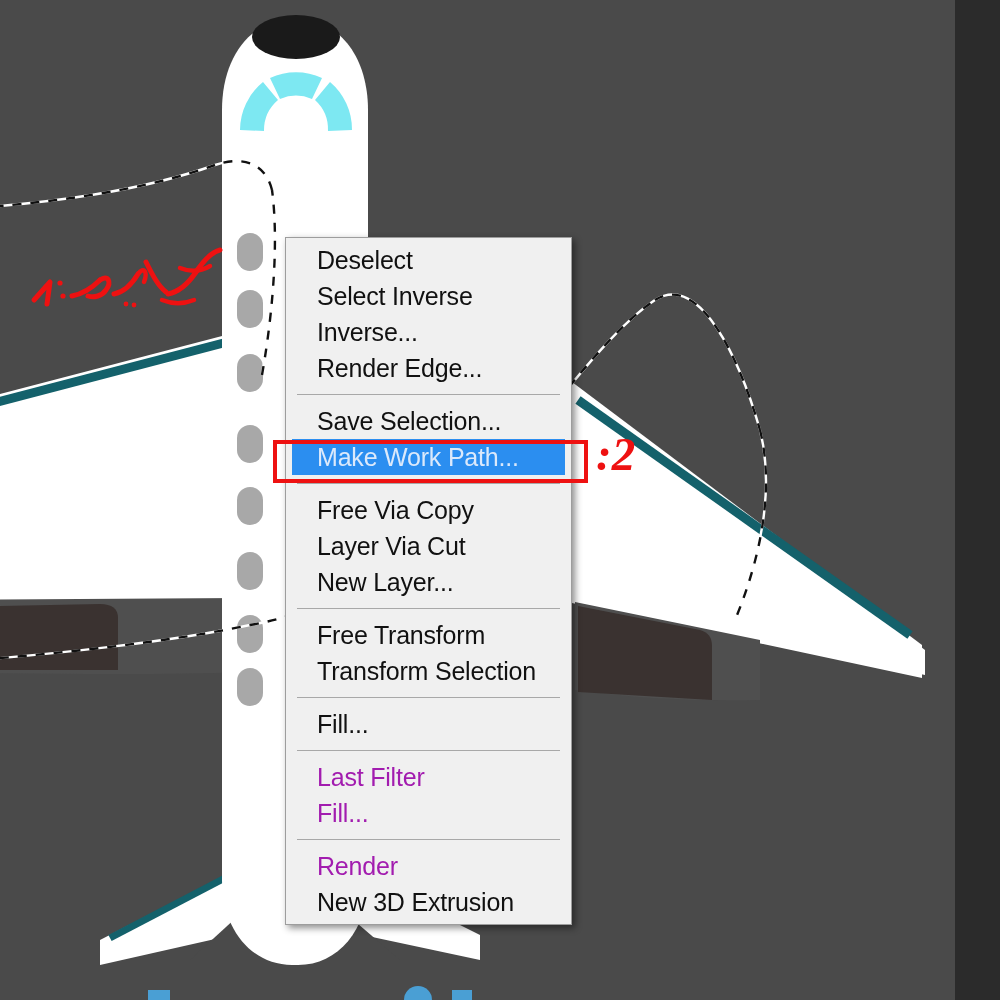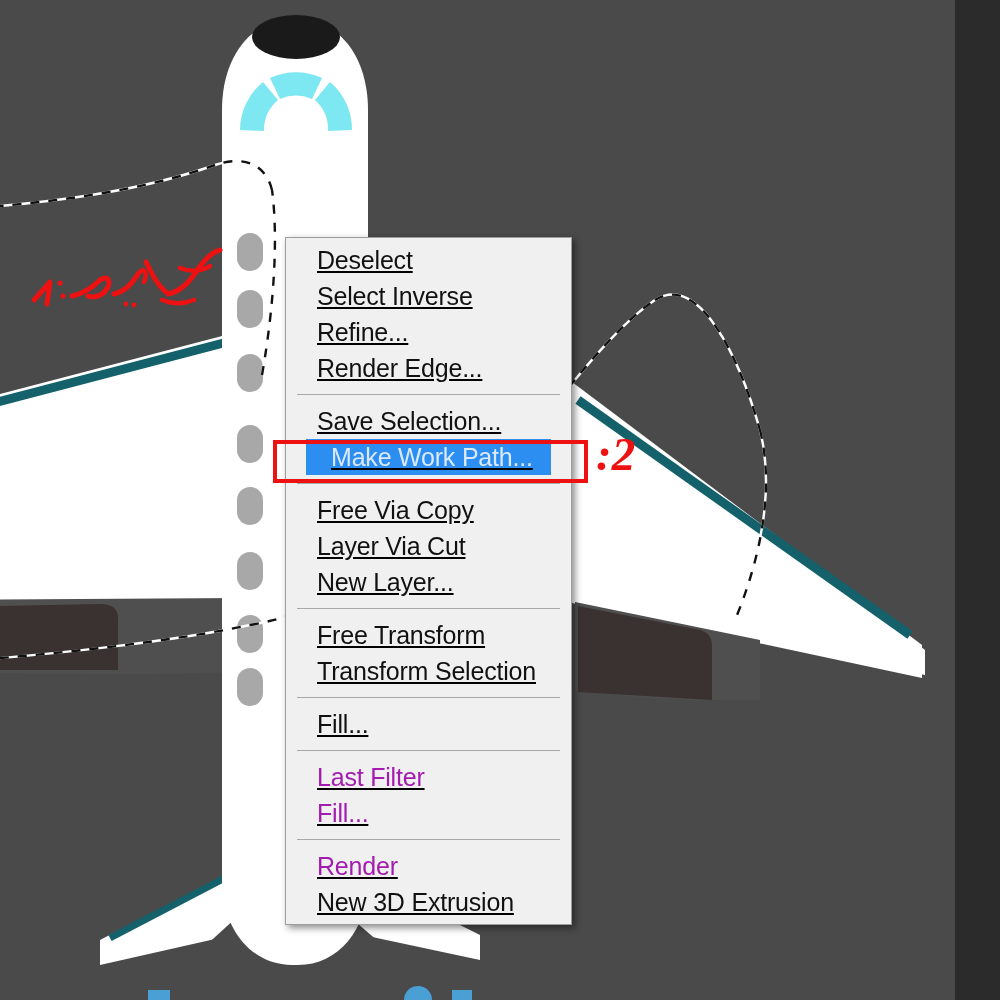--- a/index.html
+++ b/index.html
@@ -42,38 +42,37 @@
   .context-menu {
     position: absolute;
     left: 285px;
     top: 237px;
     width: 287px;
     background: #f0f0f0;
     border: 1px solid #9d9d9d;
     box-shadow: 3px 3px 7px rgba(0,0,0,0.45);
     padding: 4px 0 4px 0;
     box-sizing: border-box;
-    text-decoration: underline;
   }
   .menu-item {
     font-size: 25px;
     line-height: 36px;
     color: #111111;
     padding: 0 10px 0 31px;
     white-space: nowrap;
     letter-spacing: -0.2px;
     cursor: default;
   }
   .menu-item.disabled {
     color: #a21caf;
   }
   .menu-item.highlighted {
     background: #2b8ef0;
     color: #dbe9fb;
-    margin: 0 20px;
+    margin: 0 6px;
     padding-left: 25px;
   }
   .menu-sep {
     height: 1px;
     background: #a8a8a8;
     margin: 8px 11px 8px 11px;
   }
 
   
   .red-box {
@@ -224,21 +223,21 @@
       <rect x="148" y="4" width="22" height="10" fill="#4a9fd4"></rect>
       <circle cx="418" cy="14" r="14" fill="#4a9fd4"></circle>
       <rect x="452" y="4" width="20" height="10" fill="#4a9fd4"></rect>
     </svg>
   </div>
 
   <div class="context-menu">
 
     <div class="menu-item">Deselect</div>
     <div class="menu-item">Select Inverse</div>
-    <div class="menu-item">Refine...</div>
+    <div class="menu-item">Inverse...</div>
     <div class="menu-item">Render Edge...</div>
 
     <div class="menu-sep"></div>
 
     <div class="menu-item">Save Selection...</div>
     <div class="menu-item highlighted">Make Work Path...</div>
 
     <div class="menu-sep"></div>
 
     <div class="menu-item">Free Via Copy</div>

